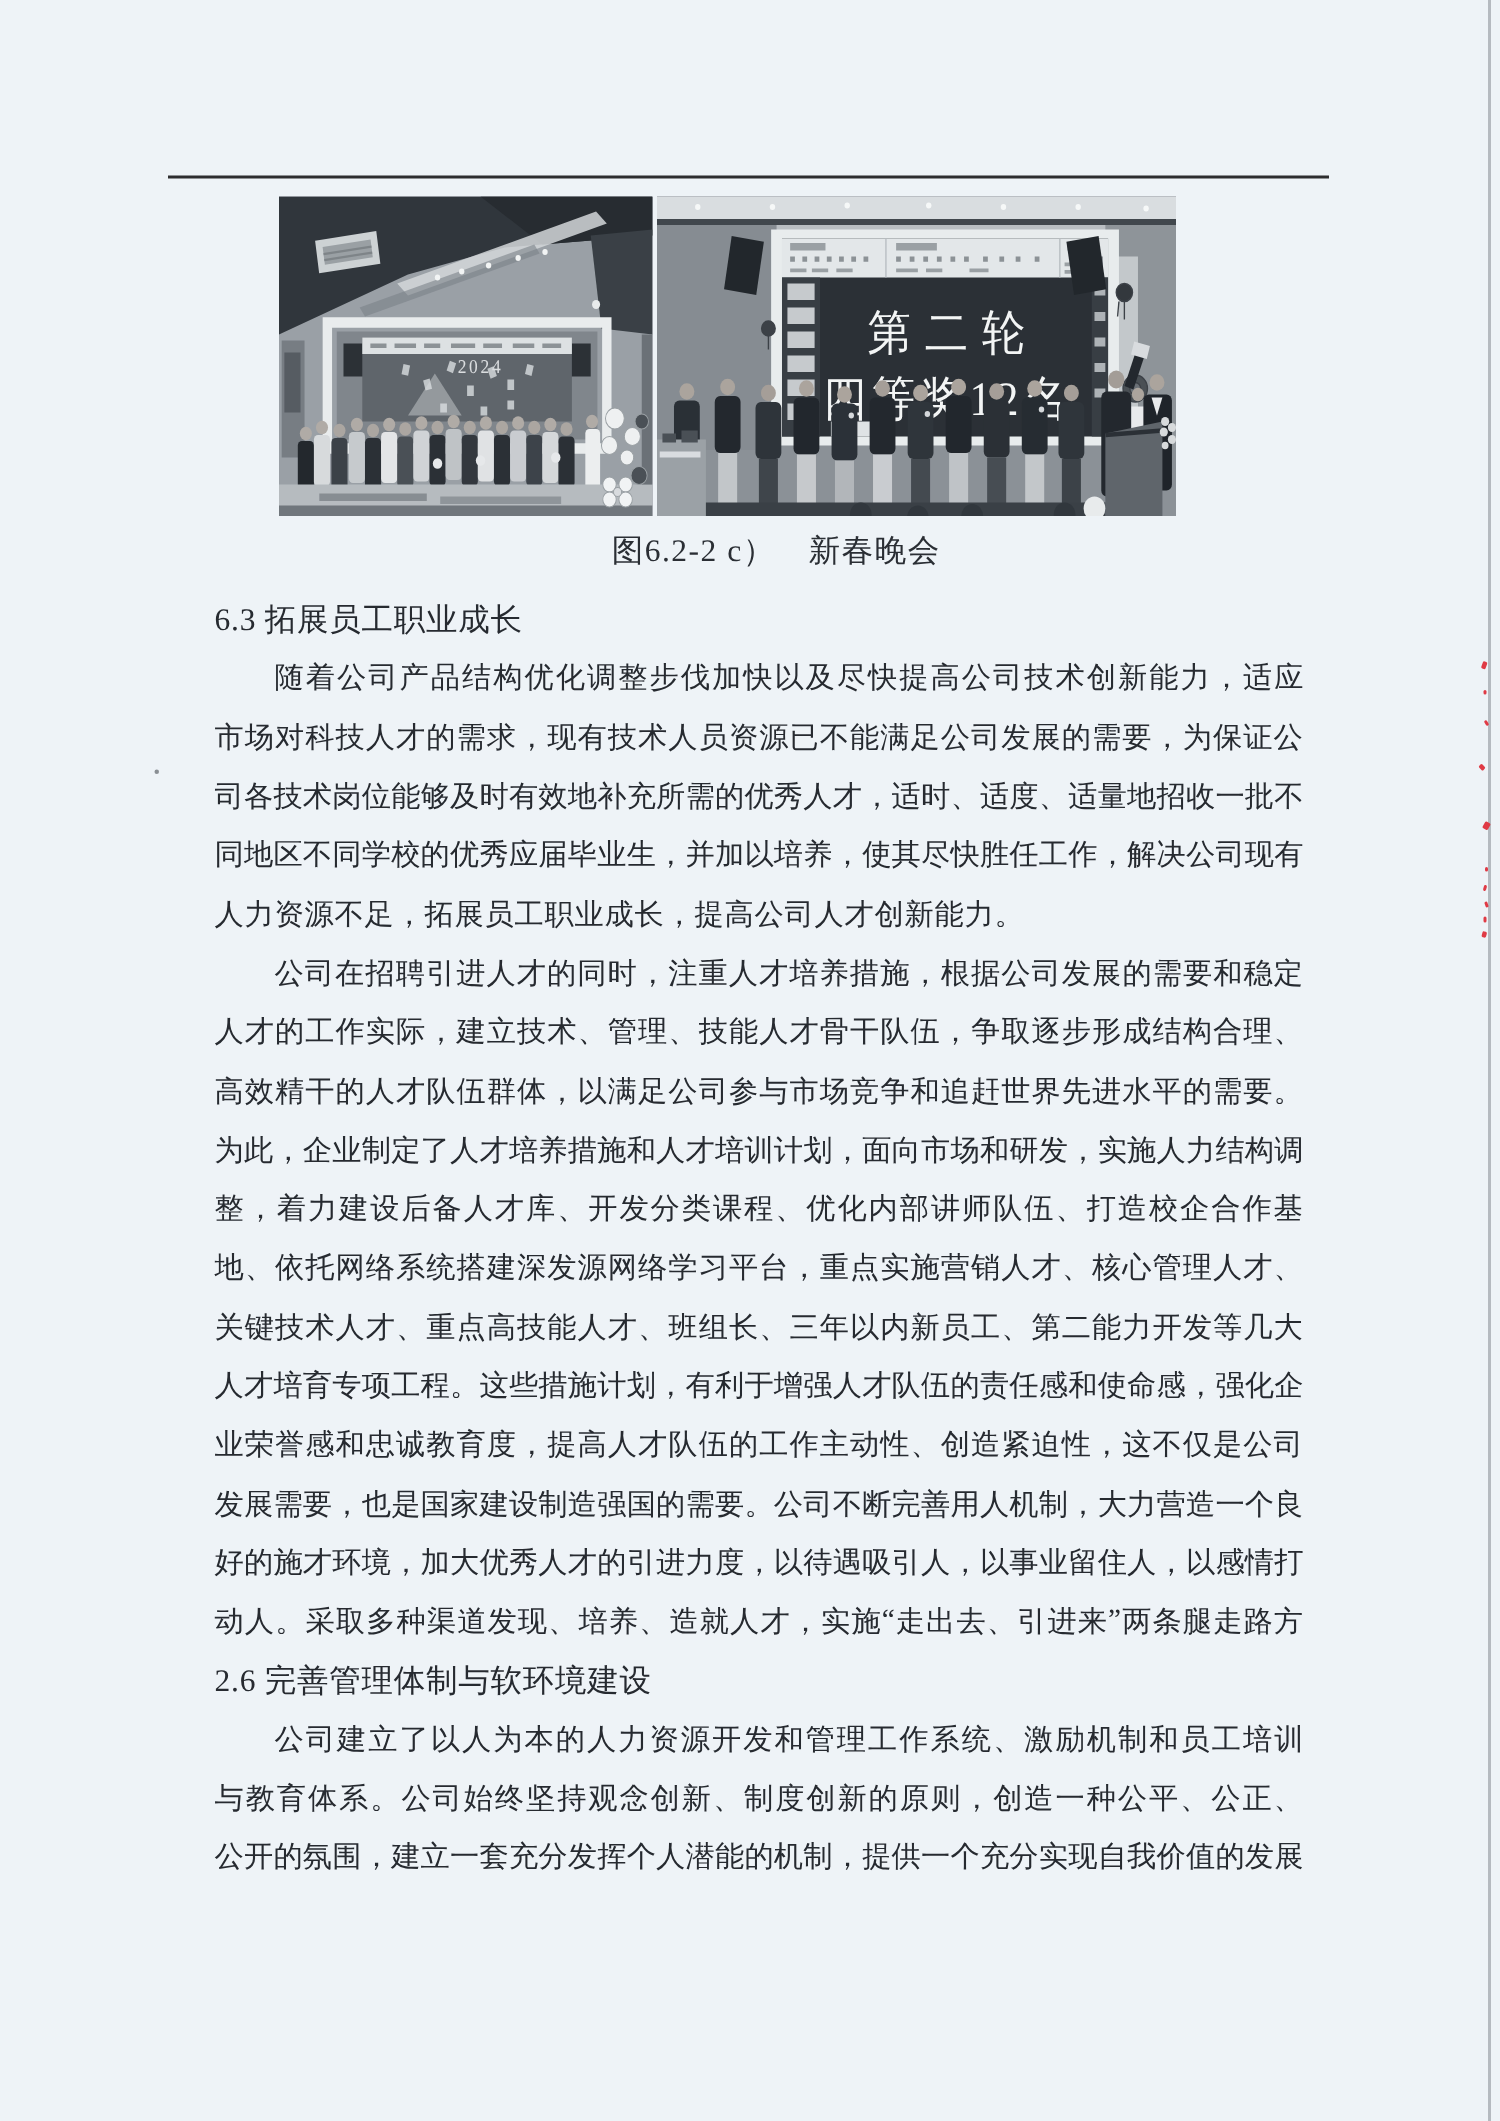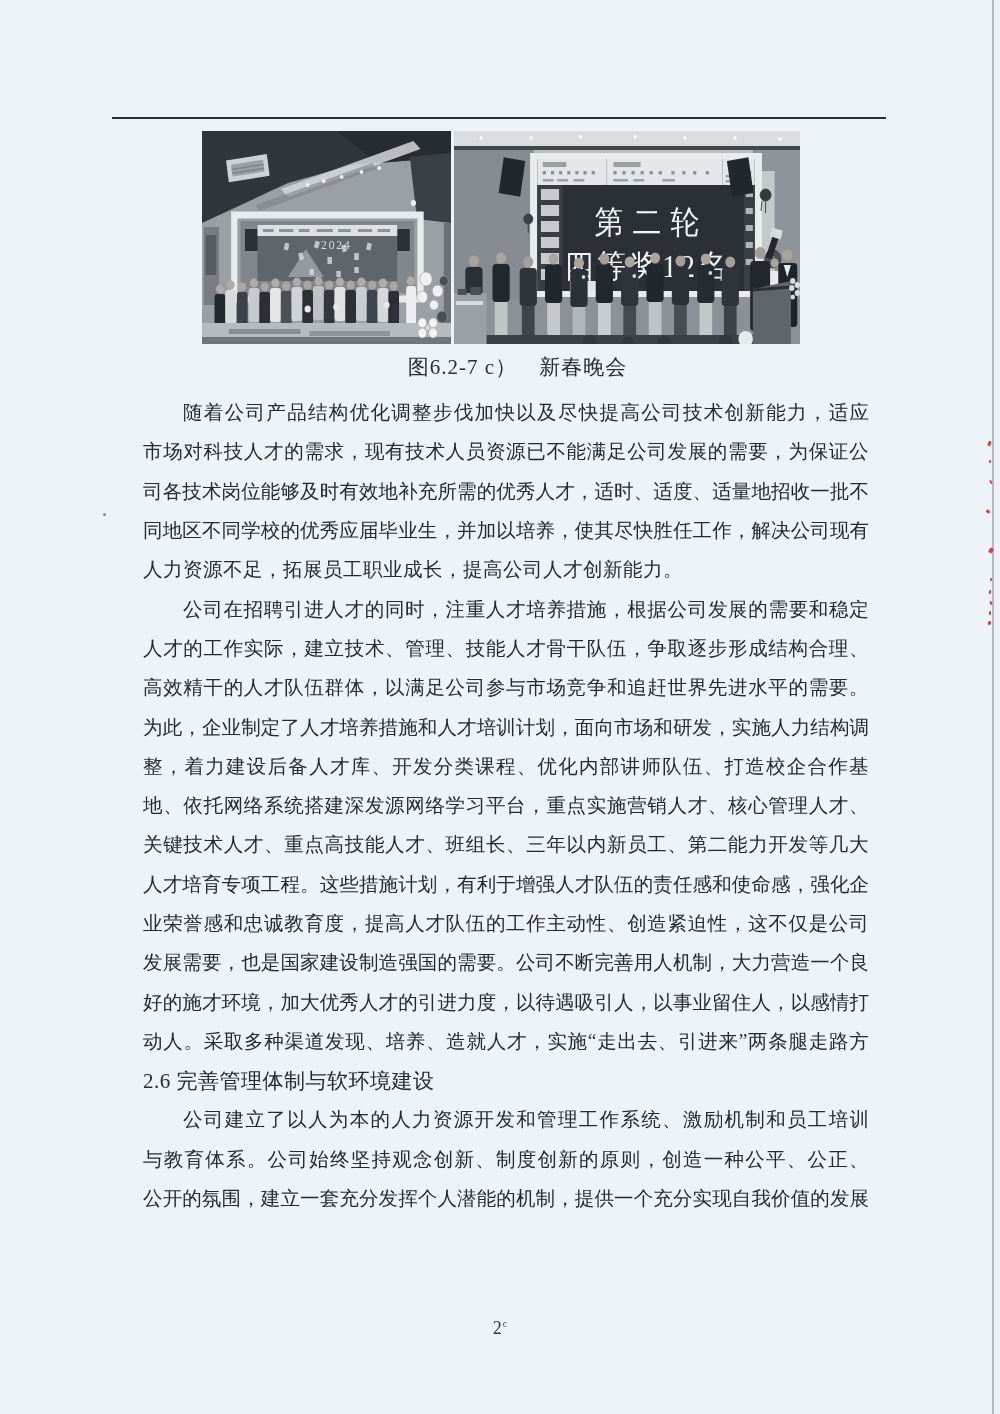--- a/index.html
+++ b/index.html
@@ -2,21 +2,21 @@
 <html><head>
 <meta charset="utf-8">
 <style>
   html,body{margin:0;padding:0;background:#dfe4e8;}
   .page{position:relative;width:1000px;height:1414px;background:#eef3f7;
         font-family:"Liberation Serif", serif;color:#23272d;overflow:hidden;}
   .top-rule{position:absolute;left:112px;top:117px;width:774px;height:2px;background:#2d2d2f;}
   .figure-row{position:absolute;left:186px;top:131px;width:663px;height:213px;display:flex;gap:3px;}
   .photo{height:213px;background:#8b9197;}
   .photo svg{display:block;width:100%;height:100%;}
-  .photo-left{width:249px;margin-left:16px;}
+  .photo-left{width:249px;}
   .photo-right{width:346px;}
   .figure-caption{position:absolute;left:186px;top:353px;width:663px;text-align:center;
                   font-size:21px;letter-spacing:1px;color:#2a2e34;}
   .text-column{position:absolute;left:143px;top:393px;width:726px;color:#262a30;}
   .line{height:39.3px;display:flex;align-items:center;box-sizing:border-box;
         font-size:19.5px;letter-spacing:.5px;white-space:pre;}
   .line.justify{justify-content:space-between;letter-spacing:0;}
   .line.indent{padding-left:40px;}
   .line.heading{font-size:21px;letter-spacing:.5px;}
   .page-footer{position:absolute;top:1318px;left:0;width:1000px;text-align:center;
@@ -319,23 +319,24 @@
           <circle cx="150" cy="212" r="8" fill="#31373d"></circle>
             <circle cx="192" cy="214" r="8" fill="#31373d"></circle>
           <circle cx="232" cy="213" r="8" fill="#31373d"></circle>
             <circle cx="300" cy="212" r="8" fill="#31373d"></circle>
           <circle cx="322" cy="208" r="8" fill="#e8ebec"></circle>
         </g>
       </svg>
     </div>
   </div>
 
-  <div class="figure-caption">图6.2-7 c）　新春晚会</div>
+  <div class="figure-caption">图6.2-2 c）　新春晚会</div>
 
   <div class="text-column">
+      <div class="line heading">6.3 拓展员工职业成长</div>
       <div class="line indent justify"><span>随</span><span>着</span><span>公</span><span>司</span><span>产</span><span>品</span><span>结</span><span>构</span><span>优</span><span>化</span><span>调</span><span>整</span><span>步</span><span>伐</span><span>加</span><span>快</span><span>以</span><span>及</span><span>尽</span><span>快</span><span>提</span><span>高</span><span>公</span><span>司</span><span>技</span><span>术</span><span>创</span><span>新</span><span>能</span><span>力</span><span>，</span><span>适</span><span>应</span></div>
       <div class="line justify"><span>市</span><span>场</span><span>对</span><span>科</span><span>技</span><span>人</span><span>才</span><span>的</span><span>需</span><span>求</span><span>，</span><span>现</span><span>有</span><span>技</span><span>术</span><span>人</span><span>员</span><span>资</span><span>源</span><span>已</span><span>不</span><span>能</span><span>满</span><span>足</span><span>公</span><span>司</span><span>发</span><span>展</span><span>的</span><span>需</span><span>要</span><span>，</span><span>为</span><span>保</span><span>证</span><span>公</span></div>
       <div class="line justify"><span>司</span><span>各</span><span>技</span><span>术</span><span>岗</span><span>位</span><span>能</span><span>够</span><span>及</span><span>时</span><span>有</span><span>效</span><span>地</span><span>补</span><span>充</span><span>所</span><span>需</span><span>的</span><span>优</span><span>秀</span><span>人</span><span>才</span><span>，</span><span>适</span><span>时</span><span>、</span><span>适</span><span>度</span><span>、</span><span>适</span><span>量</span><span>地</span><span>招</span><span>收</span><span>一</span><span>批</span><span>不</span></div>
       <div class="line justify"><span>同</span><span>地</span><span>区</span><span>不</span><span>同</span><span>学</span><span>校</span><span>的</span><span>优</span><span>秀</span><span>应</span><span>届</span><span>毕</span><span>业</span><span>生</span><span>，</span><span>并</span><span>加</span><span>以</span><span>培</span><span>养</span><span>，</span><span>使</span><span>其</span><span>尽</span><span>快</span><span>胜</span><span>任</span><span>工</span><span>作</span><span>，</span><span>解</span><span>决</span><span>公</span><span>司</span><span>现</span><span>有</span></div>
       <div class="line">人力资源不足，拓展员工职业成长，提高公司人才创新能力。</div>
       <div class="line indent justify"><span>公</span><span>司</span><span>在</span><span>招</span><span>聘</span><span>引</span><span>进</span><span>人</span><span>才</span><span>的</span><span>同</span><span>时</span><span>，</span><span>注</span><span>重</span><span>人</span><span>才</span><span>培</span><span>养</span><span>措</span><span>施</span><span>，</span><span>根</span><span>据</span><span>公</span><span>司</span><span>发</span><span>展</span><span>的</span><span>需</span><span>要</span><span>和</span><span>稳</span><span>定</span></div>
       <div class="line justify"><span>人</span><span>才</span><span>的</span><span>工</span><span>作</span><span>实</span><span>际</span><span>，</span><span>建</span><span>立</span><span>技</span><span>术</span><span>、</span><span>管</span><span>理</span><span>、</span><span>技</span><span>能</span><span>人</span><span>才</span><span>骨</span><span>干</span><span>队</span><span>伍</span><span>，</span><span>争</span><span>取</span><span>逐</span><span>步</span><span>形</span><span>成</span><span>结</span><span>构</span><span>合</span><span>理</span><span>、</span></div>
       <div class="line justify"><span>高</span><span>效</span><span>精</span><span>干</span><span>的</span><span>人</span><span>才</span><span>队</span><span>伍</span><span>群</span><span>体</span><span>，</span><span>以</span><span>满</span><span>足</span><span>公</span><span>司</span><span>参</span><span>与</span><span>市</span><span>场</span><span>竞</span><span>争</span><span>和</span><span>追</span><span>赶</span><span>世</span><span>界</span><span>先</span><span>进</span><span>水</span><span>平</span><span>的</span><span>需</span><span>要</span><span>。</span></div>
       <div class="line justify"><span>为</span><span>此</span><span>，</span><span>企</span><span>业</span><span>制</span><span>定</span><span>了</span><span>人</span><span>才</span><span>培</span><span>养</span><span>措</span><span>施</span><span>和</span><span>人</span><span>才</span><span>培</span><span>训</span><span>计</span><span>划</span><span>，</span><span>面</span><span>向</span><span>市</span><span>场</span><span>和</span><span>研</span><span>发</span><span>，</span><span>实</span><span>施</span><span>人</span><span>力</span><span>结</span><span>构</span><span>调</span></div>
       <div class="line justify"><span>整</span><span>，</span><span>着</span><span>力</span><span>建</span><span>设</span><span>后</span><span>备</span><span>人</span><span>才</span><span>库</span><span>、</span><span>开</span><span>发</span><span>分</span><span>类</span><span>课</span><span>程</span><span>、</span><span>优</span><span>化</span><span>内</span><span>部</span><span>讲</span><span>师</span><span>队</span><span>伍</span><span>、</span><span>打</span><span>造</span><span>校</span><span>企</span><span>合</span><span>作</span><span>基</span></div>
@@ -345,21 +346,20 @@
       <div class="line justify"><span>业</span><span>荣</span><span>誉</span><span>感</span><span>和</span><span>忠</span><span>诚</span><span>教</span><span>育</span><span>度</span><span>，</span><span>提</span><span>高</span><span>人</span><span>才</span><span>队</span><span>伍</span><span>的</span><span>工</span><span>作</span><span>主</span><span>动</span><span>性</span><span>、</span><span>创</span><span>造</span><span>紧</span><span>迫</span><span>性</span><span>，</span><span>这</span><span>不</span><span>仅</span><span>是</span><span>公</span><span>司</span></div>
       <div class="line justify"><span>发</span><span>展</span><span>需</span><span>要</span><span>，</span><span>也</span><span>是</span><span>国</span><span>家</span><span>建</span><span>设</span><span>制</span><span>造</span><span>强</span><span>国</span><span>的</span><span>需</span><span>要</span><span>。</span><span>公</span><span>司</span><span>不</span><span>断</span><span>完</span><span>善</span><span>用</span><span>人</span><span>机</span><span>制</span><span>，</span><span>大</span><span>力</span><span>营</span><span>造</span><span>一</span><span>个</span><span>良</span></div>
       <div class="line justify"><span>好</span><span>的</span><span>施</span><span>才</span><span>环</span><span>境</span><span>，</span><span>加</span><span>大</span><span>优</span><span>秀</span><span>人</span><span>才</span><span>的</span><span>引</span><span>进</span><span>力</span><span>度</span><span>，</span><span>以</span><span>待</span><span>遇</span><span>吸</span><span>引</span><span>人</span><span>，</span><span>以</span><span>事</span><span>业</span><span>留</span><span>住</span><span>人</span><span>，</span><span>以</span><span>感</span><span>情</span><span>打</span></div>
       <div class="line justify"><span>动</span><span>人</span><span>。</span><span>采</span><span>取</span><span>多</span><span>种</span><span>渠</span><span>道</span><span>发</span><span>现</span><span>、</span><span>培</span><span>养</span><span>、</span><span>造</span><span>就</span><span>人</span><span>才</span><span>，</span><span>实</span><span>施</span><span>“</span><span>走</span><span>出</span><span>去</span><span>、</span><span>引</span><span>进</span><span>来</span><span>”</span><span>两</span><span>条</span><span>腿</span><span>走</span><span>路</span><span>方</span></div>
       <div class="line heading">2.6 完善管理体制与软环境建设</div>
       <div class="line indent justify"><span>公</span><span>司</span><span>建</span><span>立</span><span>了</span><span>以</span><span>人</span><span>为</span><span>本</span><span>的</span><span>人</span><span>力</span><span>资</span><span>源</span><span>开</span><span>发</span><span>和</span><span>管</span><span>理</span><span>工</span><span>作</span><span>系</span><span>统</span><span>、</span><span>激</span><span>励</span><span>机</span><span>制</span><span>和</span><span>员</span><span>工</span><span>培</span><span>训</span></div>
       <div class="line justify"><span>与</span><span>教</span><span>育</span><span>体</span><span>系</span><span>。</span><span>公</span><span>司</span><span>始</span><span>终</span><span>坚</span><span>持</span><span>观</span><span>念</span><span>创</span><span>新</span><span>、</span><span>制</span><span>度</span><span>创</span><span>新</span><span>的</span><span>原</span><span>则</span><span>，</span><span>创</span><span>造</span><span>一</span><span>种</span><span>公</span><span>平</span><span>、</span><span>公</span><span>正</span><span>、</span></div>
       <div class="line justify"><span>公</span><span>开</span><span>的</span><span>氛</span><span>围</span><span>，</span><span>建</span><span>立</span><span>一</span><span>套</span><span>充</span><span>分</span><span>发</span><span>挥</span><span>个</span><span>人</span><span>潜</span><span>能</span><span>的</span><span>机</span><span>制</span><span>，</span><span>提</span><span>供</span><span>一</span><span>个</span><span>充</span><span>分</span><span>实</span><span>现</span><span>自</span><span>我</span><span>价</span><span>值</span><span>的</span><span>发</span><span>展</span></div>
     </div>
 
-  <div class="page-footer"><span>2</span><span class="footer-mark">c</span></div>
 
   <div class="scan-line"></div>
 
   <div>
     <div class="speck" style="left:988px;top:441px;width:3px;height:5px;transform:rotate(20deg);"></div>
     <div class="speck" style="left:989px;top:460px;width:2px;height:3px;"></div>
     <div class="speck" style="left:990px;top:480px;width:2px;height:4px;transform:rotate(-30deg);"></div>
     <div class="speck" style="left:986px;top:510px;width:4px;height:3px;transform:rotate(45deg);"></div>
     <div class="speck" style="left:989px;top:548px;width:4px;height:5px;transform:rotate(30deg);"></div>
     <div class="speck" style="left:990px;top:578px;width:2px;height:3px;"></div>

